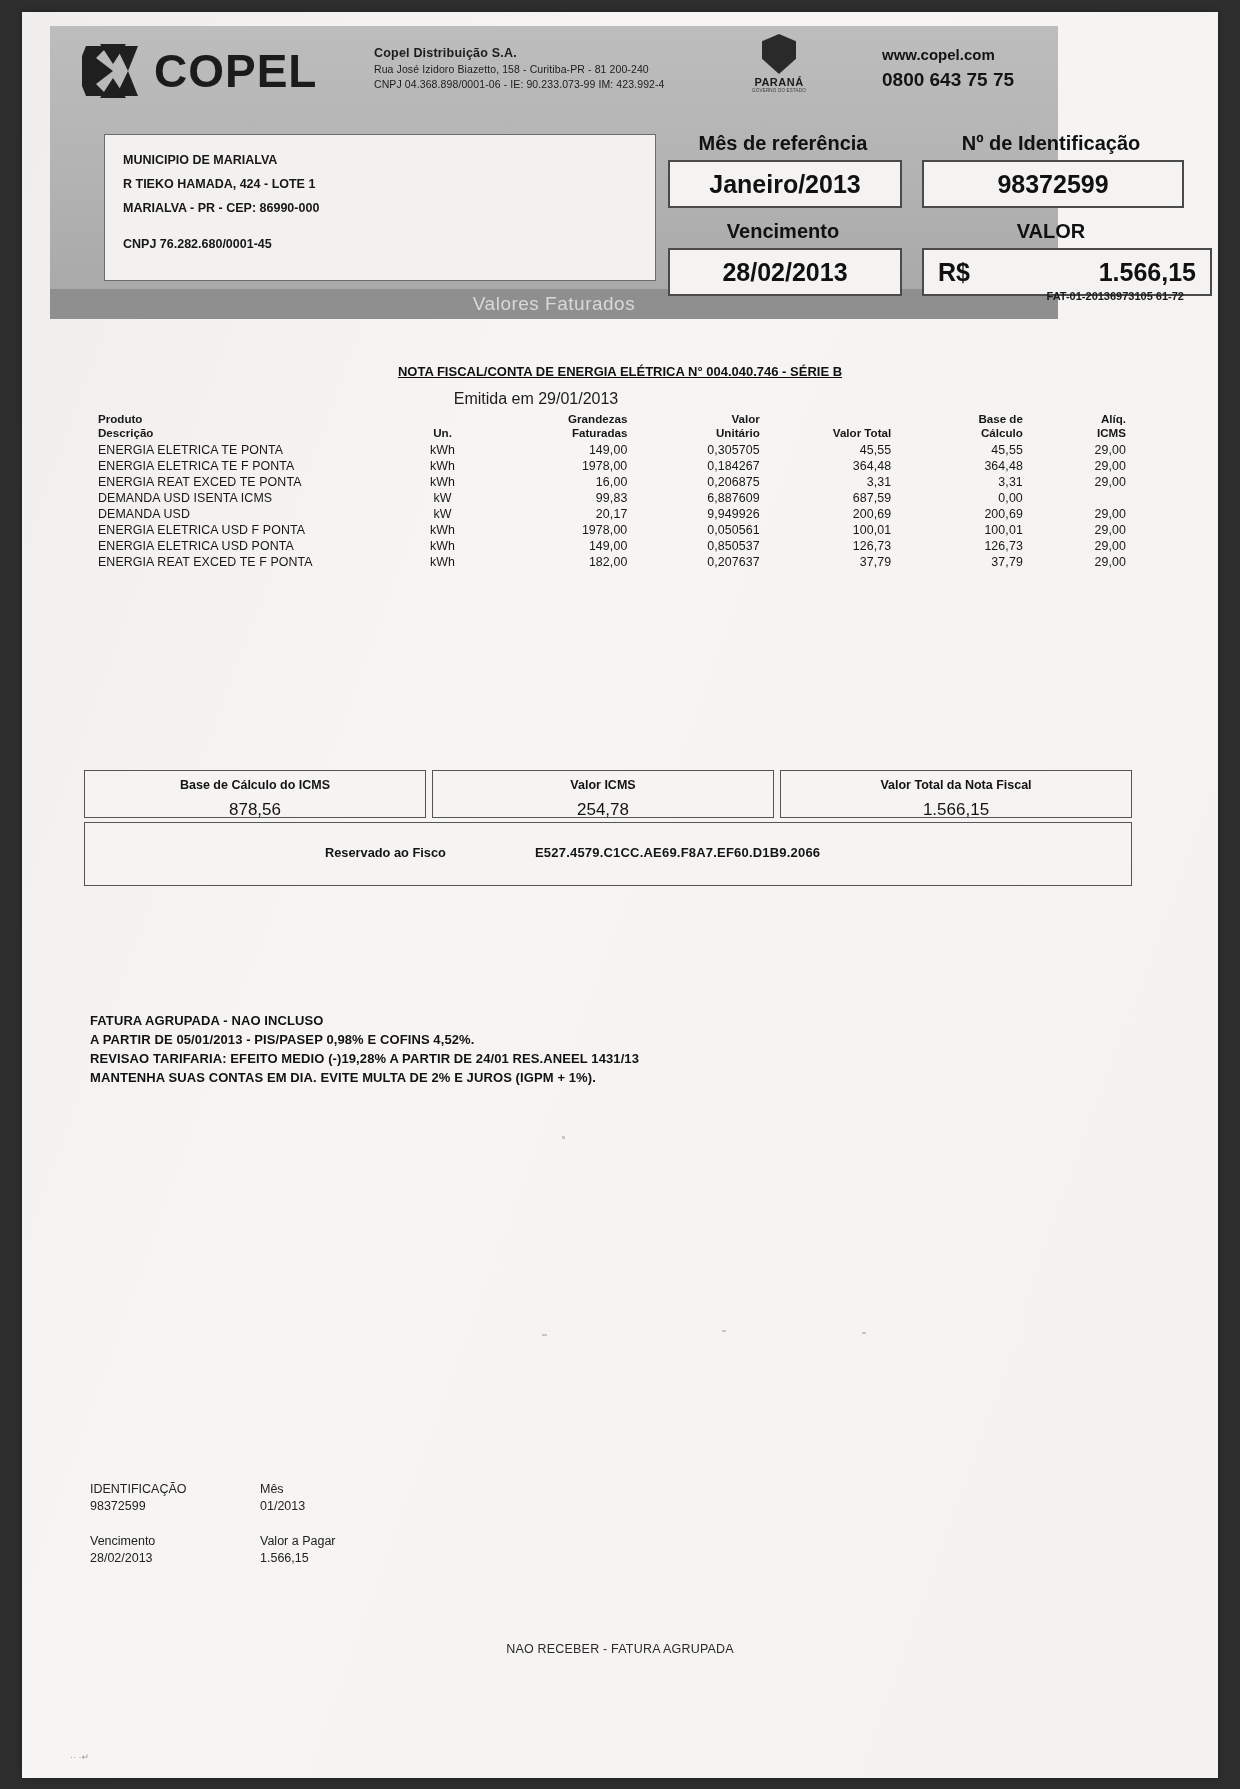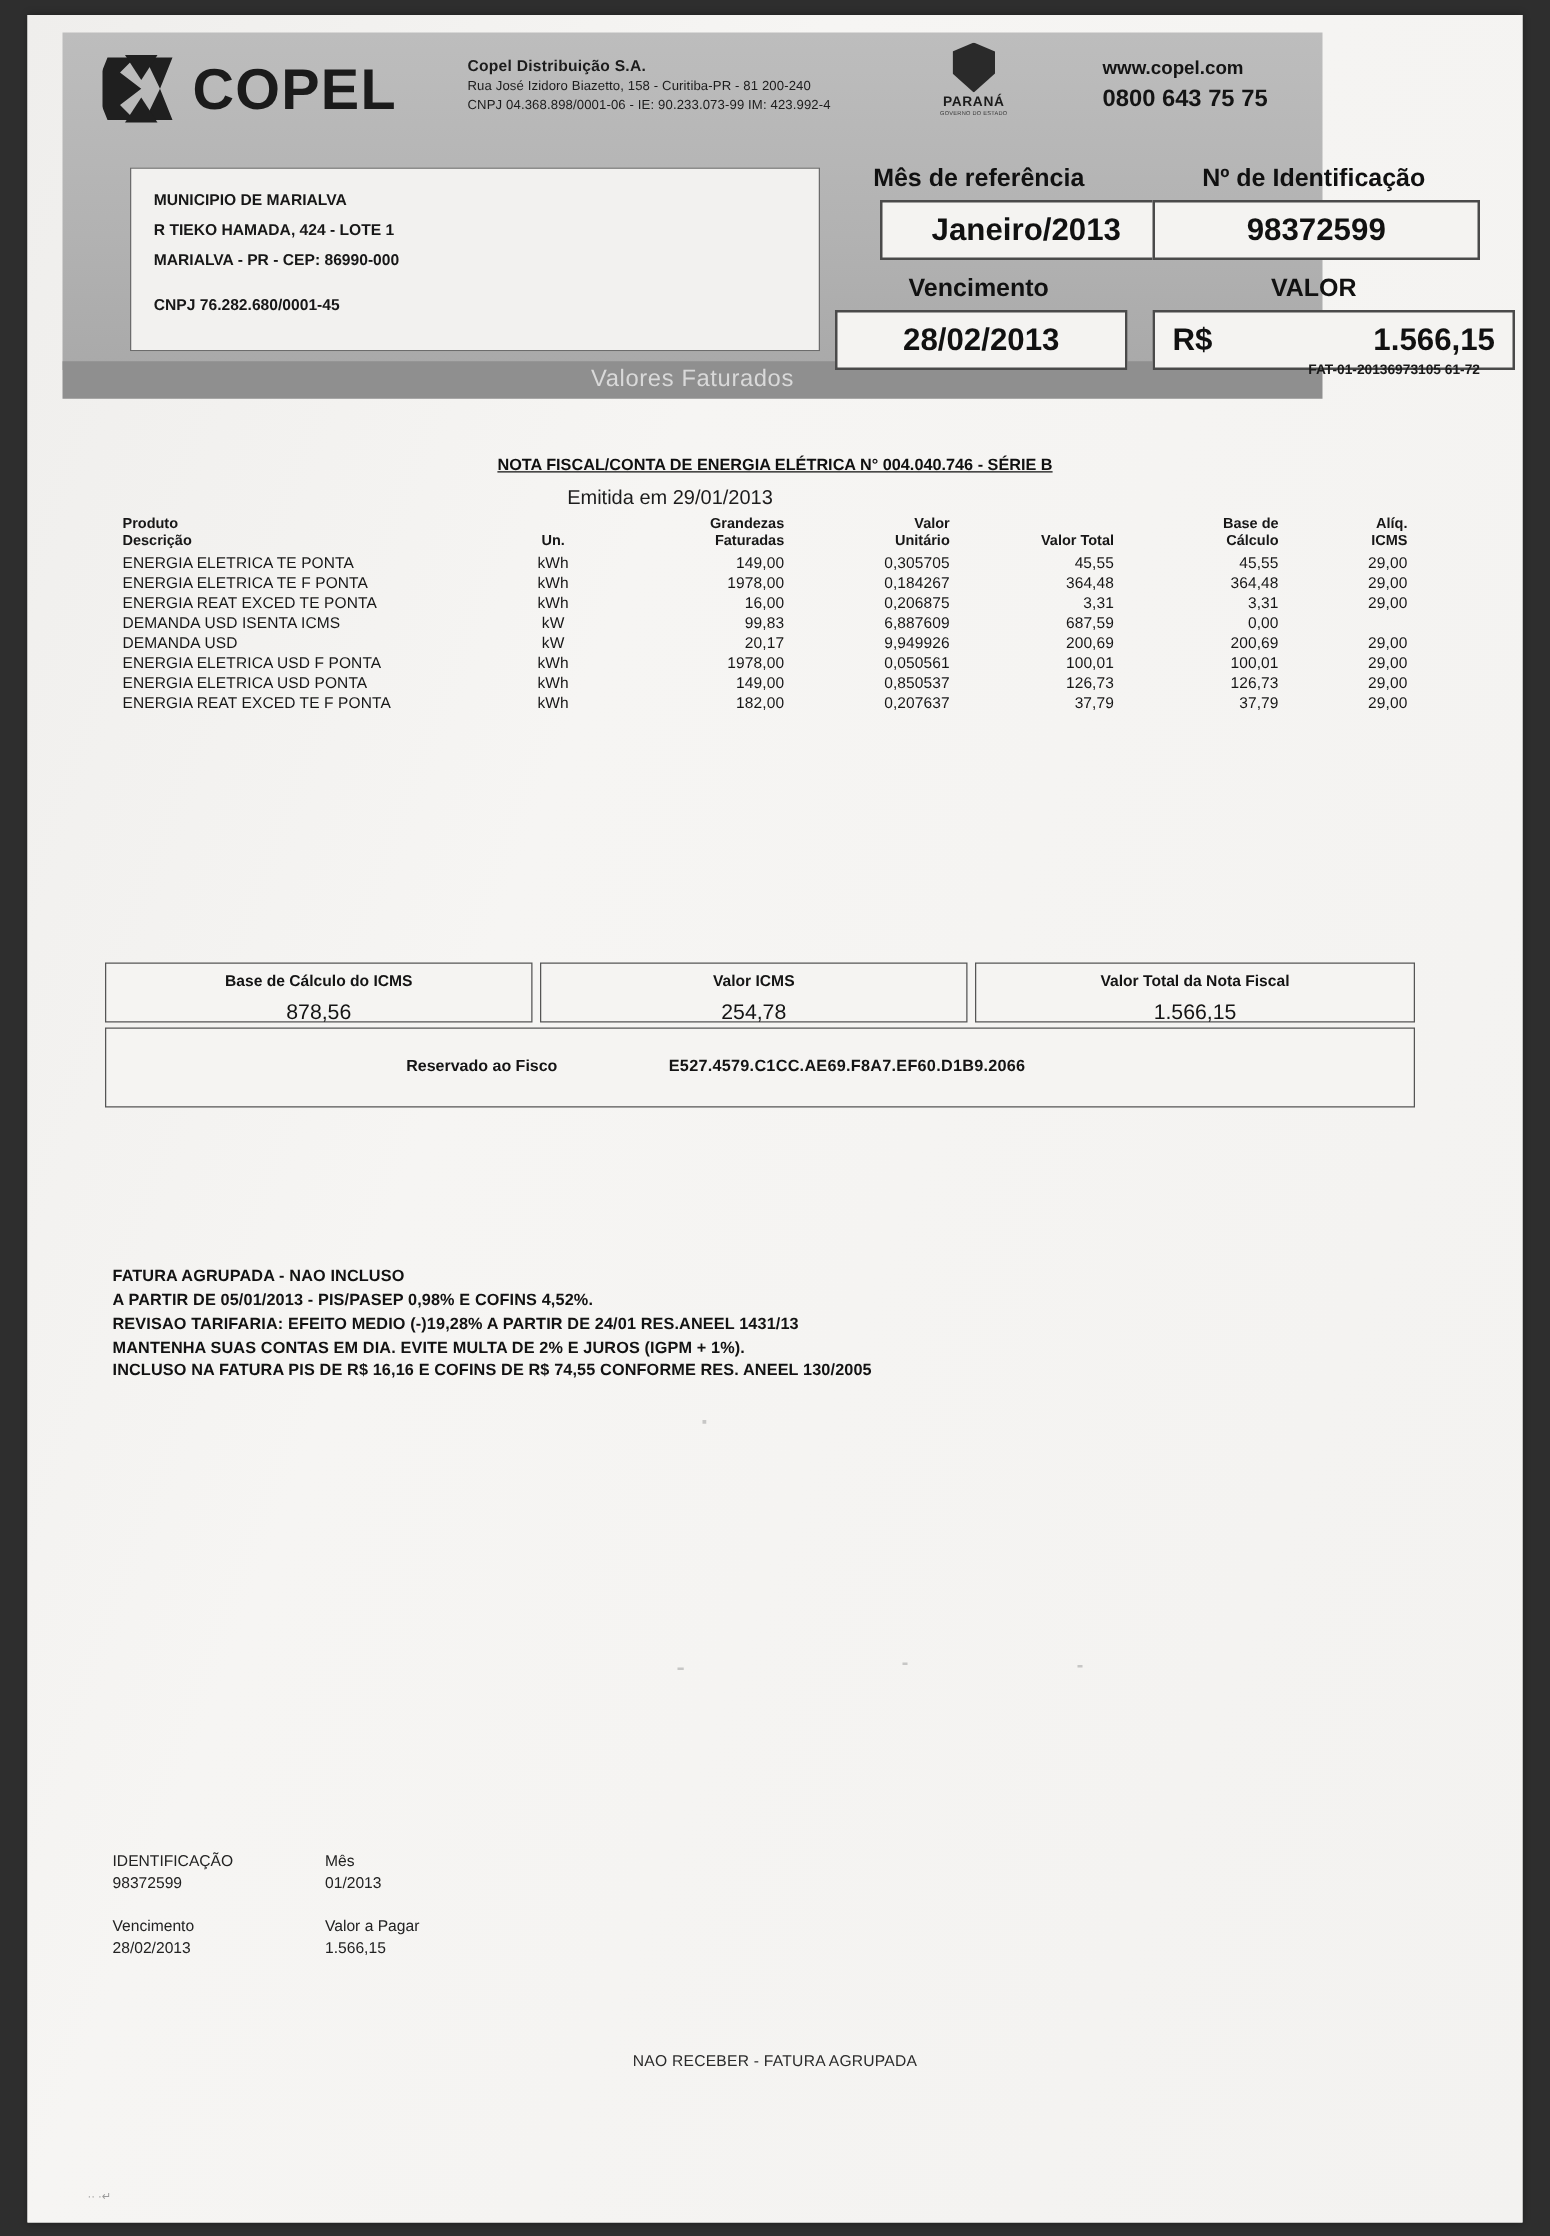--- a/index.html
+++ b/index.html
@@ -389,21 +389,21 @@
       </div>
 
       <div class="cust-box">
         <div class="cust-name">MUNICIPIO DE MARIALVA</div>
         <div class="cust-l2">R TIEKO HAMADA, 424 - LOTE 1</div>
         <div class="cust-l3">MARIALVA - PR - CEP: 86990-000</div>
         <div class="cust-cnpj">CNPJ 76.282.680/0001-45</div>
       </div>
 
       <div class="fld-label" style="left:646px; top:120px; width:230px;">Mês de referência</div>
-      <div class="fld-box" style="left:646px; top:148px; width:230px; height:44px;margin-left:36px;">Janeiro/2013</div>
+      <div class="fld-box" style="left:646px; top:148px; width:230px; height:44px;">Janeiro/2013</div>
 
       <div class="fld-label" style="left:900px; top:120px; width:258px;">Nº de Identificação</div>
       <div class="fld-box" style="left:900px; top:148px; width:258px; height:44px;">98372599</div>
 
       <div class="fld-label" style="left:646px; top:208px; width:230px;">Vencimento</div>
       <div class="fld-box" style="left:646px; top:236px; width:230px; height:44px;">28/02/2013</div>
 
       <div class="fld-label" style="left:900px; top:208px; width:258px;">VALOR</div>
       <div class="fld-box valor" style="left:900px; top:236px; width:258px; height:44px;">
         <span>R$</span>
@@ -525,21 +525,20 @@
       <div class="fisco-box">
         <div class="fisco-label">Reservado ao Fisco</div>
         <div class="fisco-val">E527.4579.C1CC.AE69.F8A7.EF60.D1B9.2066</div>
       </div>
 
       <div class="messages">
         <div>FATURA AGRUPADA - NAO INCLUSO</div>
         <div>A PARTIR DE 05/01/2013 - PIS/PASEP 0,98% E COFINS 4,52%.</div>
         <div>REVISAO TARIFARIA: EFEITO MEDIO (-)19,28% A PARTIR DE 24/01 RES.ANEEL 1431/13</div>
         <div>MANTENHA SUAS CONTAS EM DIA. EVITE MULTA DE 2% E JUROS (IGPM + 1%).</div>
-        <div>INCLUSO NA FATURA PIS DE R$ 16,16 E COFINS DE R$ 74,55 CONFORME RES. ANEEL 130/2005</div>
       </div>
 
       <div class="stub">
         <div class="stub-row">
           <span class="stub-lbl">IDENTIFICAÇÃO</span>
           <span class="stub-lbl c2">Mês</span>
           <span class="stub-val">98372599</span>
           <span class="stub-val c2">01/2013</span>
         </div>
         <div class="stub-gap"></div>

